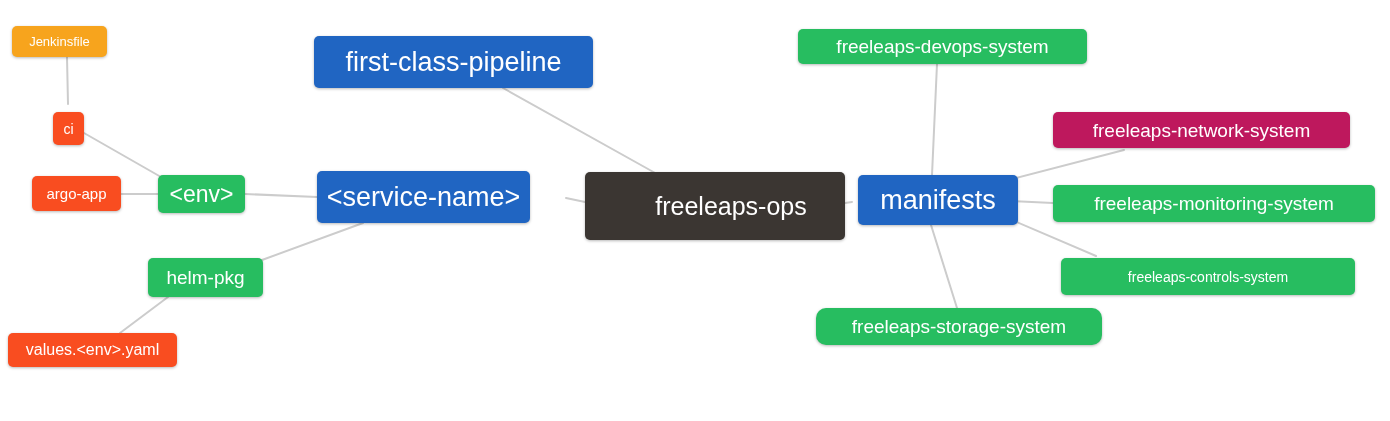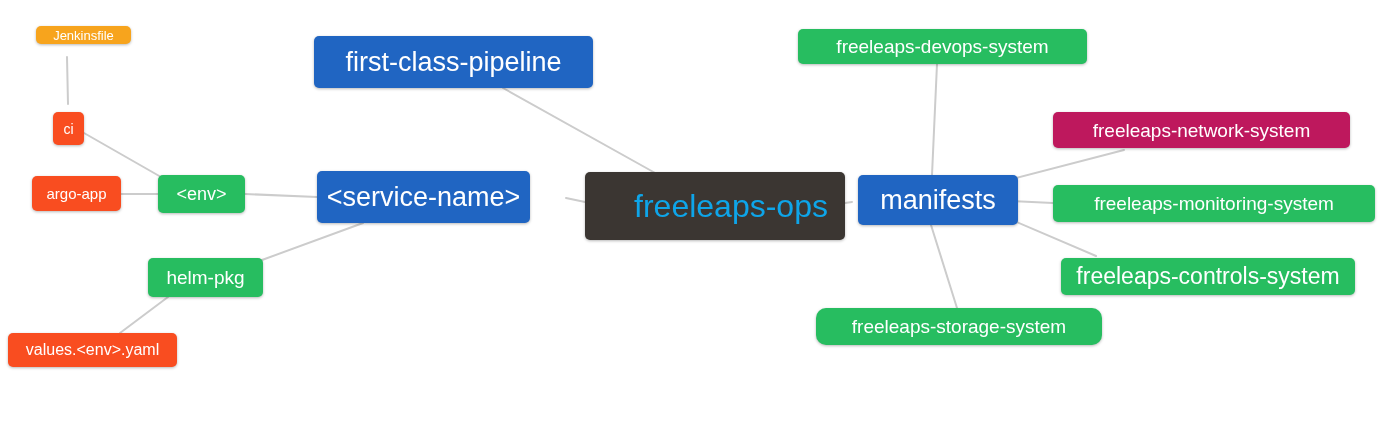--- a/index.html
+++ b/index.html
@@ -45,58 +45,58 @@
       <line x1="566" y1="198" x2="585" y2="202" stroke="#CCCCCC" stroke-width="2" stroke-linecap="round"></line>
       <line x1="503" y1="88" x2="657" y2="174" stroke="#CCCCCC" stroke-width="2" stroke-linecap="round"></line>
       <line x1="845" y1="203" x2="852" y2="202" stroke="#CCCCCC" stroke-width="2" stroke-linecap="round"></line>
       <line x1="932" y1="175" x2="937" y2="64" stroke="#CCCCCC" stroke-width="2" stroke-linecap="round"></line>
       <line x1="1012" y1="179" x2="1124" y2="150" stroke="#CCCCCC" stroke-width="2" stroke-linecap="round"></line>
       <line x1="1012" y1="201" x2="1053" y2="203" stroke="#CCCCCC" stroke-width="2" stroke-linecap="round"></line>
       <line x1="1012" y1="220" x2="1096" y2="256" stroke="#CCCCCC" stroke-width="2" stroke-linecap="round"></line>
       <line x1="931" y1="225" x2="957" y2="308" stroke="#CCCCCC" stroke-width="2" stroke-linecap="round"></line>
     </svg>
 
-<div class="node" style="left: 585px; top: 172px; width: 260px; height: 68px; font-size: 32px; background: rgb(59, 54, 50); color: #0ea5e9; padding-left: 32px;">
+<div class="node" style="left: 585px; top: 172px; width: 260px; height: 68px; font-size: 25px; background: rgb(59, 54, 50); color: #ffffff; padding-left: 32px;">
       <span>freeleaps-ops</span>
     </div>
     <div class="node" style="left: 314px; top: 36px; width: 279px; height: 52px; font-size: 27px; background: rgb(32, 101, 194); color: rgb(255, 255, 255);">
       <span>first-class-pipeline</span>
     </div>
     <div class="node" style="left: 317px; top: 171px; width: 213px; height: 52px; font-size: 27px; background: rgb(32, 101, 194); color: rgb(255, 255, 255);">
       <span>&lt;service-name&gt;</span>
     </div>
     <div class="node" style="left: 852px; top: 175px; width: 160px; height: 50px; font-size: 27px; background: rgb(32, 101, 194); color: rgb(255, 255, 255); margin-left: 6px;">
       <span>manifests</span>
     </div>
-    <div class="node" style="left: 158px; top: 175px; width: 87px; height: 38px; font-size: 18px; background: rgb(39, 189, 96); color: rgb(255, 255, 255);">
+    <div class="node" style="left: 158px; top: 175px; width: 87px; height: 38px; font-size: 23px; background: rgb(39, 189, 96); color: rgb(255, 255, 255);">
       <span>&lt;env&gt;</span>
     </div>
     <div class="node" style="left: 148px; top: 258px; width: 115px; height: 39px; font-size: 19px; background: rgb(39, 189, 96); color: rgb(255, 255, 255);">
       <span>helm-pkg</span>
     </div>
     <div class="node" style="left: 798px; top: 29px; width: 289px; height: 35px; font-size: 19px; background: rgb(39, 189, 96); color: rgb(255, 255, 255);">
       <span>freeleaps-devops-system</span>
     </div>
     <div class="node" style="left: 1053px; top: 112px; width: 297px; height: 36px; font-size: 19px; background: #be185d; color: rgb(255, 255, 255);">
       <span>freeleaps-network-system</span>
     </div>
     <div class="node" style="left: 1053px; top: 185px; width: 322px; height: 37px; font-size: 19px; background: rgb(39, 189, 96); color: rgb(255, 255, 255);">
       <span>freeleaps-monitoring-system</span>
     </div>
-    <div class="node" style="left: 1061px; top: 258px; width: 294px; height: 37px; font-size: 23px; background: rgb(39, 189, 96); color: rgb(255, 255, 255);">
+    <div class="node" style="left: 1061px; top: 258px; width: 294px; height: 37px; font-size: 14px; background: rgb(39, 189, 96); color: rgb(255, 255, 255);">
       <span>freeleaps-controls-system</span>
     </div>
     <div class="node" style="left: 816px; top: 308px; width: 286px; height: 37px; font-size: 19px; background: rgb(39, 189, 96); color: rgb(255, 255, 255); border-radius: 10px;">
       <span>freeleaps-storage-system</span>
     </div>
     <div class="node" style="left: 53px; top: 104px; width: 31px; height: 33px; font-size: 14px; background: rgb(249, 77, 32); color: rgb(255, 255, 255); margin-top: 8px;">
       <span>ci</span>
     </div>
     <div class="node" style="left: 32px; top: 176px; width: 89px; height: 35px; font-size: 15px; background: rgb(249, 77, 32); color: rgb(255, 255, 255);">
       <span>argo-app</span>
     </div>
     <div class="node" style="left: 8px; top: 333px; width: 169px; height: 34px; font-size: 16px; background: rgb(249, 77, 32); color: rgb(255, 255, 255);">
       <span>values.&lt;env&gt;.yaml</span>
     </div>
-    <div class="node" style="left: 36px; top: 26px; width: 95px; height: 18px; font-size: 13px; background: rgb(247, 164, 29); color: rgb(255, 255, 255);">
+    <div class="node" style="left: 12px; top: 26px; width: 95px; height: 31px; font-size: 13px; background: rgb(247, 164, 29); color: rgb(255, 255, 255);">
       <span>Jenkinsfile</span>
     </div>
   </div>
 
 </body></html>

